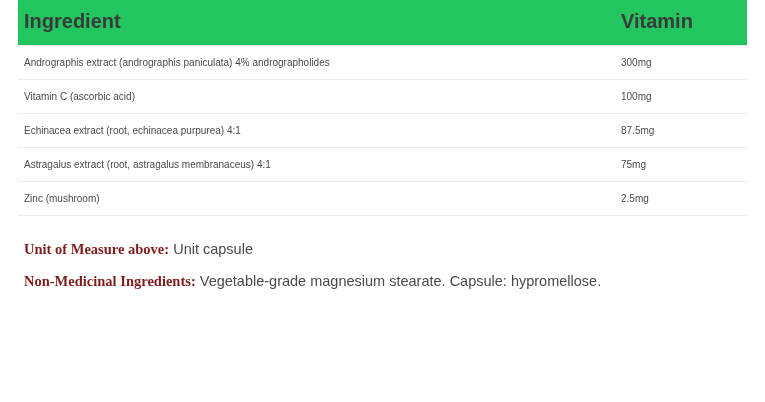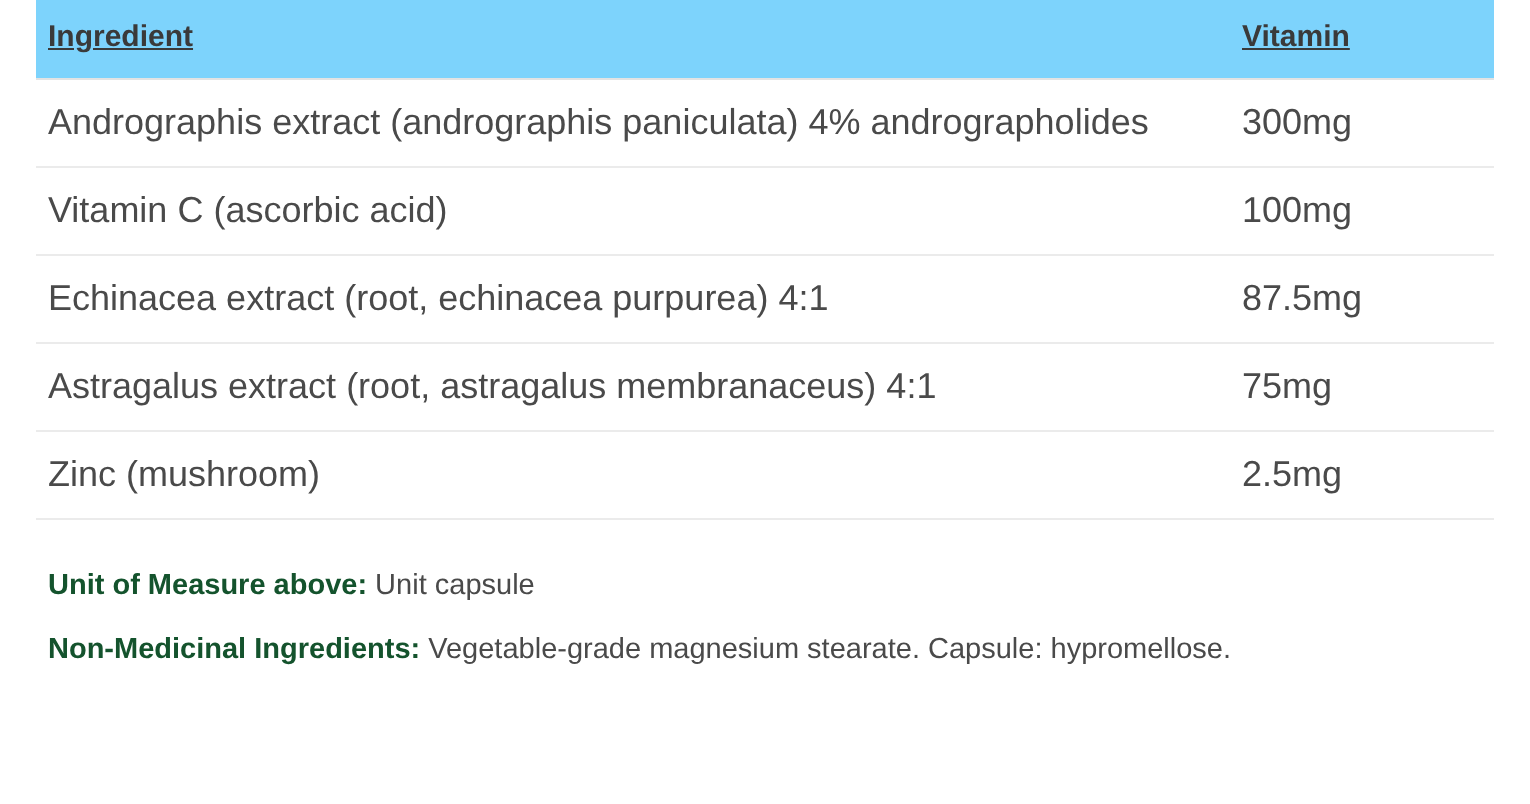--- a/index.html
+++ b/index.html
@@ -21,36 +21,35 @@
     padding: 0 18px;
     background: #ffffff;
   }
   table.ingredients {
     width: 729px;
     border-collapse: collapse;
     table-layout: fixed;
   }
   table.ingredients th {
     text-align: left;
-    font-size: 15px;
+    font-size: 20px;
     font-weight: bold;
     color: #3a3a3a;
     padding: 10px 6px 12px 6px;
     border-bottom: 1px solid #e3e3e3;
-    background: #7dd3fc;
-    text-decoration: underline;
+    background: #22c55e;
   }
   table.ingredients th.amount-col,
   table.ingredients td.amount-col {
     text-align: left;
     width: 120px;
     padding-left: 10px;
   }
   table.ingredients td {
-    font-size: 18px;
+    font-size: 10px;
     color: #4a4a4a;
     padding: 11px 6px 11px 6px;
     border-bottom: 1px solid #ebebeb;
     white-space: nowrap;
     overflow: hidden;
     text-overflow: ellipsis;
   }
   table.ingredients tr:last-child td {
     border-bottom: 1px solid #ebebeb;
   }
@@ -61,21 +60,22 @@
     font-size: 14.5px;
     color: #4a4a4a;
     margin-top: 12px;
     line-height: 1.35;
   }
   .note-line:first-child {
     margin-top: 24px;
   }
   .note-label {
     font-weight: bold;
-    color: #14532d;
+    color: #7f1d1d;
+    font-family: Liberation Serif, serif;
   }
 </style>
 </head>
 <body>
 
 <div class="page">
 
   <table class="ingredients">
     <thead>
       <tr>

